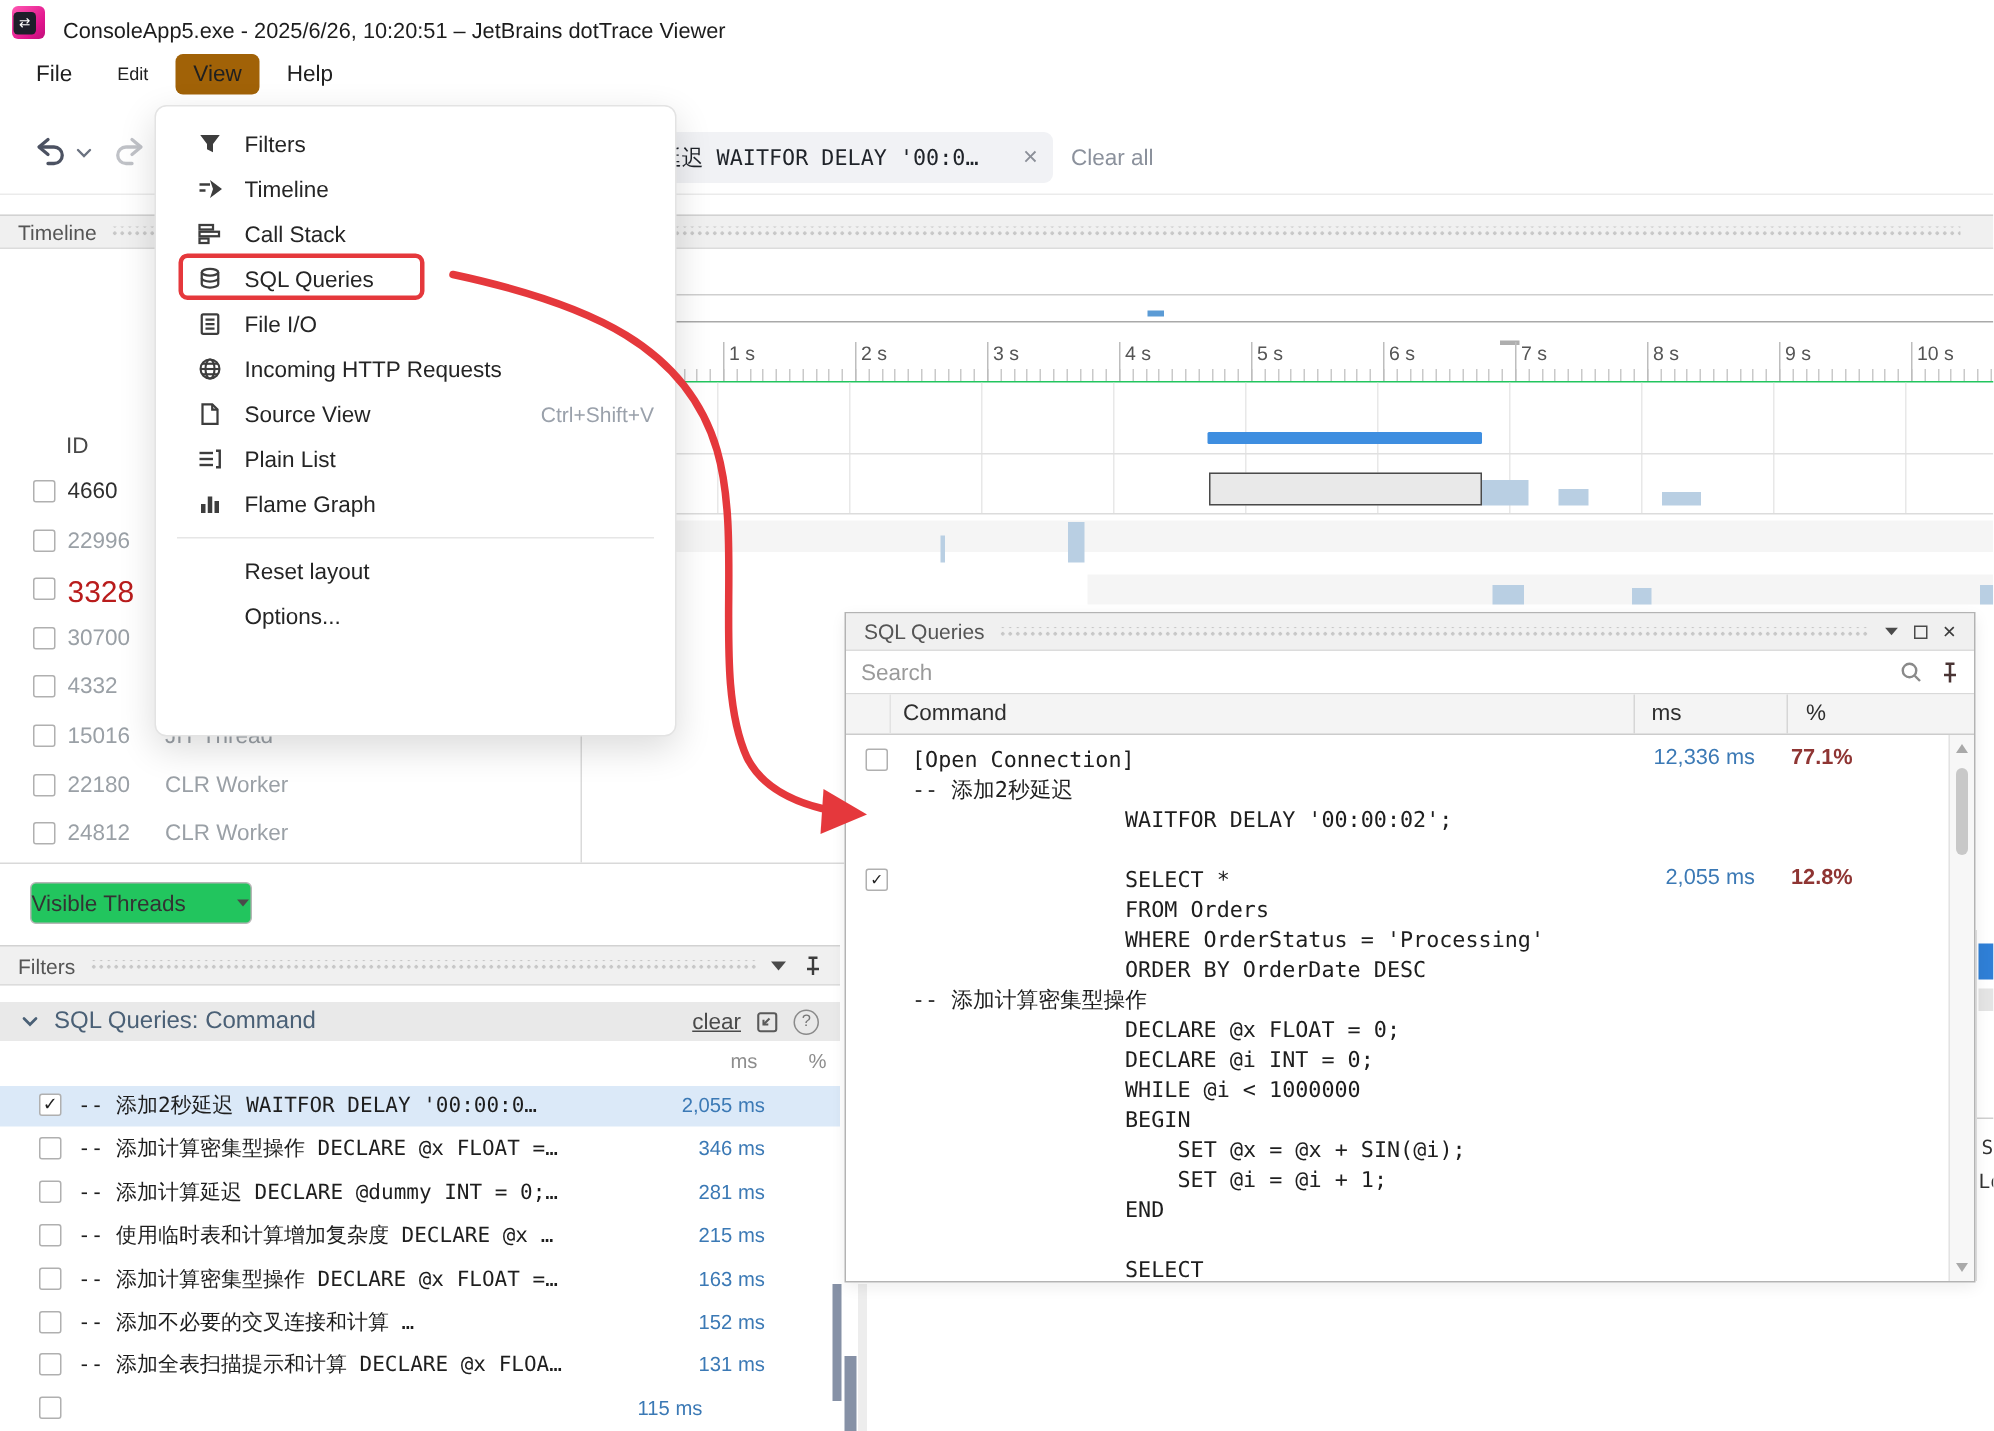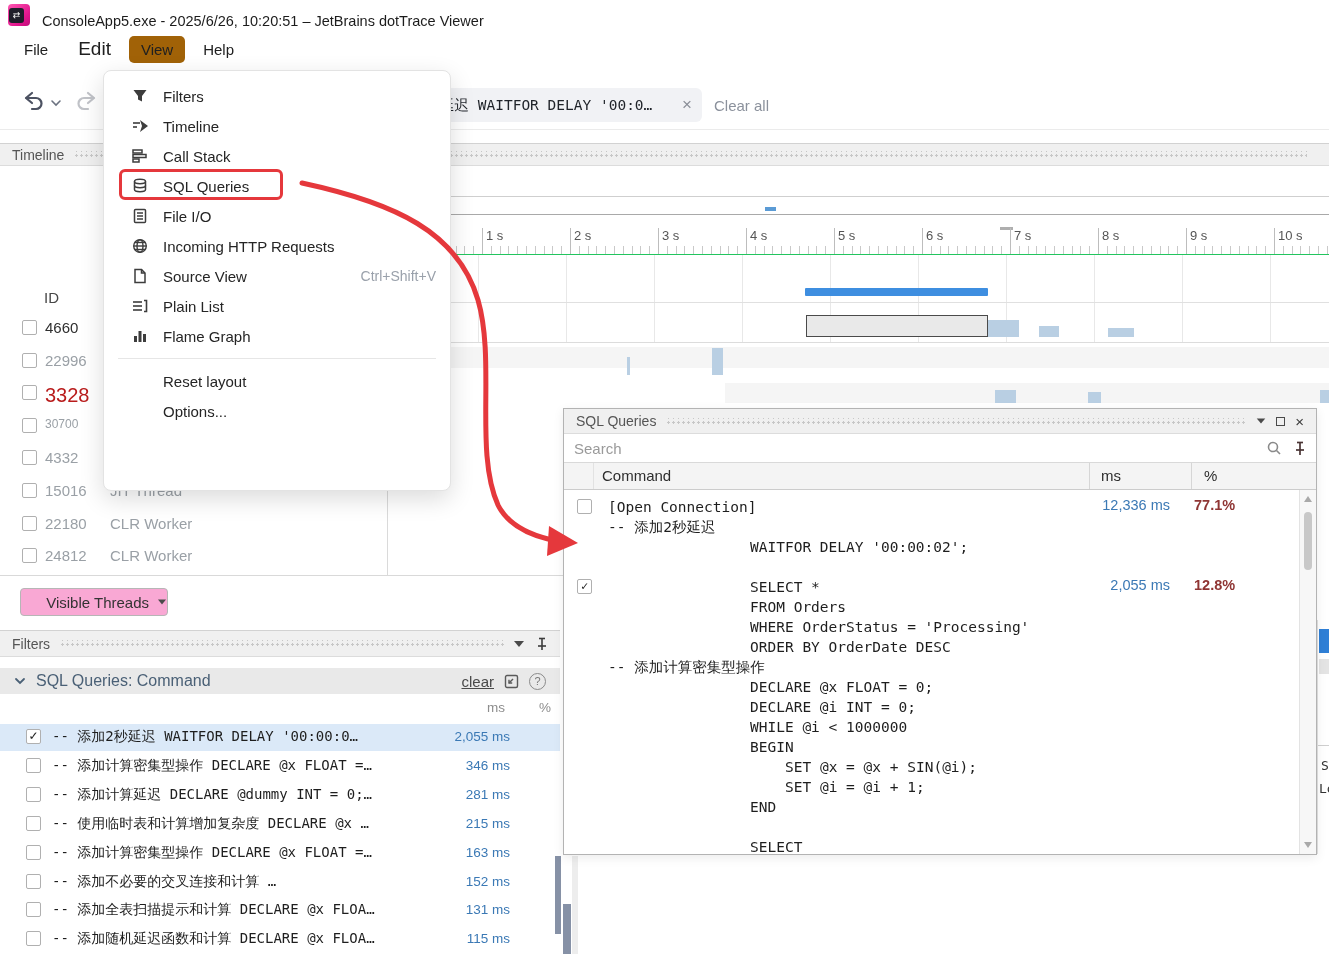--- a/index.html
+++ b/index.html
@@ -38,21 +38,21 @@
 
   <div class="abs" style="left:0;top:0;width:1329px;height:30px;display:flex;align-items:center;gap:12px;padding-left:8px;box-sizing:border-box;">
     <span class="win-icon">
         <span class="inner">⇄</span>
       </span>
     <span style="font-size:14.5px;color:#1c1c1c;margin-top:12px;">ConsoleApp5.exe - 2025/6/26, 10:20:51 – JetBrains dotTrace Viewer</span>
   </div>
 
   <div class="abs" id="menubar" style="left:0;top:30px;width:1329px;height:38px;display:flex;align-items:center;gap:6px;padding-left:12px;box-sizing:border-box;">
       <div style="padding: 5px 12px; border-radius: 5px; font-size: 15px; color: rgb(32, 32, 32); background: transparent;">File</div>
-      <div style="padding: 5px 12px; border-radius: 5px; font-size: 19px; color: rgb(32, 32, 32); background: transparent;">Edit</div>
+      <div style="padding: 5px 12px; border-radius: 5px; font-size: 12px; color: rgb(32, 32, 32); background: transparent;">Edit</div>
       <div style="padding: 5px 12px; border-radius: 5px; font-size: 15px; color: rgb(32, 32, 32); background: #a16207;">View</div>
       <div style="padding: 5px 12px; border-radius: 5px; font-size: 15px; color: rgb(32, 32, 32); background: transparent;">Help</div>
     </div>
 
   <div class="abs" style="left:0;top:68px;width:1329px;height:62px;border-bottom:1px solid #ebebeb;box-sizing:border-box;"></div>
   <div class="abs" style="left:20px;top:88px;width:26px;height:26px;">
     <svg width="26" height="26" viewBox="0 0 26 26">
         <g fill="none" stroke="#4c5262" stroke-width="2.2" stroke-linecap="round" stroke-linejoin="round">
           <polyline points="12,5 6,10 12,15"></polyline>
           <path d="M6.5 10 H16 a5.5 5.5 0 0 1 0 11 H12"></path>
@@ -257,21 +257,21 @@
       <div style="position: absolute; left: 0px; top: 32.6px; width: 388px; height: 26px;">
         <span class="chk" style="position: absolute; left: 22px; top: 4px;"></span>
         <span style="position: absolute; left: 45px; top: 3px; font-size: 15px; color: rgb(154, 160, 166);">22996</span>
       </div>
       <div style="position: absolute; left: 0px; top: 65.2px; width: 388px; height: 26px;">
         <span class="chk" style="position: absolute; left: 22px; top: 4px;"></span>
         <span style="position: absolute; left: 45px; top: 3px; font-size: 20px; color: #b91c1c;">3328</span>
       </div>
       <div style="position: absolute; left: 0px; top: 97.8px; width: 388px; height: 26px;">
         <span class="chk" style="position: absolute; left: 22px; top: 4px;"></span>
-        <span style="position: absolute; left: 45px; top: 3px; font-size: 12px; color: rgb(154, 160, 166);">30700</span>
+        <span style="position: absolute; left: 45px; top: 3px; font-size: 15px; color: rgb(154, 160, 166);">30700</span>
       </div>
       <div style="position: absolute; left: 0px; top: 130.4px; width: 388px; height: 26px;">
         <span class="chk" style="position: absolute; left: 22px; top: 4px;"></span>
         <span style="position: absolute; left: 45px; top: 3px; font-size: 15px; color: rgb(154, 160, 166);">4332</span>
       </div>
       <div style="position: absolute; left: 0px; top: 163px; width: 388px; height: 26px;">
         <span class="chk" style="position: absolute; left: 22px; top: 4px;"></span>
         <span style="position: absolute; left: 45px; top: 3px; font-size: 15px; color: rgb(154, 160, 166);">15016</span>
         <span style="position: absolute; left: 110px; top: 3px; font-size: 15px; color: rgb(154, 160, 166);">JIT Thread</span>
       </div>
@@ -281,21 +281,21 @@
         <span style="position: absolute; left: 110px; top: 3px; font-size: 15px; color: rgb(154, 160, 166);">CLR Worker</span>
       </div>
       <div style="position: absolute; left: 0px; top: 228.2px; width: 388px; height: 26px;">
         <span class="chk" style="position: absolute; left: 22px; top: 4px;"></span>
         <span style="position: absolute; left: 45px; top: 3px; font-size: 15px; color: rgb(154, 160, 166);">24812</span>
         <span style="position: absolute; left: 110px; top: 3px; font-size: 15px; color: rgb(154, 160, 166);">CLR Worker</span>
       </div>
     </div>
   <div class="abs" style="left:0;top:575px;width:563px;height:1px;background:#d9d9d9;"></div>
 
-  <div class="abs" style="left:20px;top:588px;width:148px;height:28px;border:1px solid #b6b6b6;border-radius:4px;display:flex;align-items:center;justify-content:flex-end;gap:8px;box-sizing:border-box;background:#f9a8d4;">
+  <div class="abs" style="left:20px;top:588px;width:148px;height:28px;border:1px solid #b6b6b6;border-radius:4px;display:flex;align-items:center;justify-content:space-between;gap:8px;box-sizing:border-box;background:#22c55e;">
     <span style="font-size:15px;color:#333;">Visible Threads</span>
     <span class="tri-down" style="transform:scale(.8);"></span>
   </div>
 
   <div class="abs panel-head" style="left:0;top:630px;width:560px;height:27px;">
     <span>Filters</span>
     <span class="dots"></span>
     <span class="tri-down" style="margin-right:12px;"></span>
     <svg width="12" height="14" viewBox="0 0 12 14">
         <g stroke="#3c3c3c" stroke-width="1.6" fill="none">
@@ -354,22 +354,21 @@
         <span class="mono" style="position: absolute; left: 52px; top: 4px; width: 372px; overflow: hidden; white-space: nowrap; font-size: 14px; color: rgb(30, 30, 30);">-- 添加不必要的交叉连接和计算 …</span>
         <span style="position: absolute; left: 425px; top: 5px; width: 85px; text-align: right; font-size: 13.5px; color: rgb(59, 121, 181);">152 ms</span>
       </div>
       <div style="position: absolute; left: 0px; top: 173.4px; width: 560px; height: 27px; background: transparent;">
         <span class="chk" style="position: absolute; left: 26px; top: 5px;"></span>
         <span class="mono" style="position: absolute; left: 52px; top: 4px; width: 372px; overflow: hidden; white-space: nowrap; font-size: 14px; color: rgb(30, 30, 30);">-- 添加全表扫描提示和计算 DECLARE @x FLOA…</span>
         <span style="position: absolute; left: 425px; top: 5px; width: 85px; text-align: right; font-size: 13.5px; color: rgb(59, 121, 181);">131 ms</span>
       </div>
       <div style="position: absolute; left: 0px; top: 202.3px; width: 560px; height: 27px; background: transparent;">
         <span class="chk" style="position: absolute; left: 26px; top: 5px;"></span>
-        <span class="mono" style="position: absolute; left: 52px; top: 4px; width: 372px; overflow: hidden; white-space: nowrap; font-size: 14px; color: rgb(30, 30, 30);">-- 添加随机延迟函数和计算 DECLARE @x FLOA…</span>
-        <span style="position: absolute; left: 425px; top: 5px; width: 85px; text-align: right; font-size: 13.5px; color: rgb(59, 121, 181);">115 ms</span>
+        <span style="position: absolute; left: 425px; top: 5px; width: 85px; font-size: 13.5px; color: rgb(59, 121, 181);">115 ms</span>
       </div>
     </div>
 
   <div class="abs" style="left:555px;top:856px;width:6px;height:78px;background:#8691a6;"></div>
   <div class="abs" style="left:563px;top:904px;width:8px;height:50px;background:#8691a6;"></div>
   <div class="abs" style="left:572px;top:856px;width:6px;height:98px;background:#ededed;"></div>
 
   <div class="abs" style="left:1317px;top:620px;width:12px;height:234px;border-left:1px solid #e0e0e0;box-sizing:border-box;background:#fff;">
     <div style="position:absolute;left:1px;top:9px;width:11px;height:24px;background:#2f7fd6;"></div>
     <div style="position:absolute;left:1px;top:39px;width:11px;height:15px;background:#e4e4e4;"></div>

